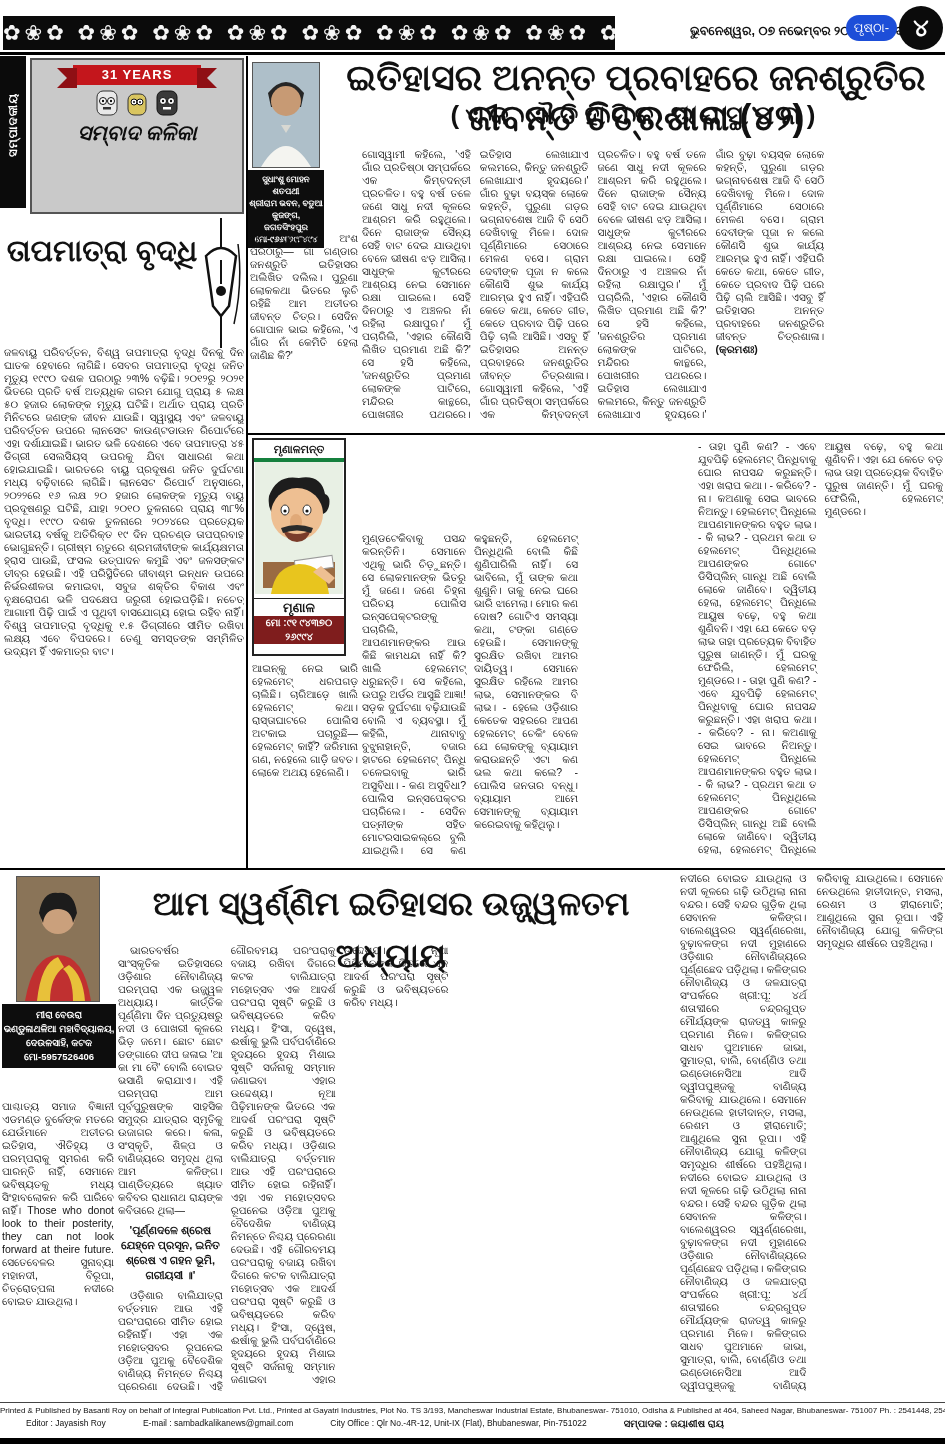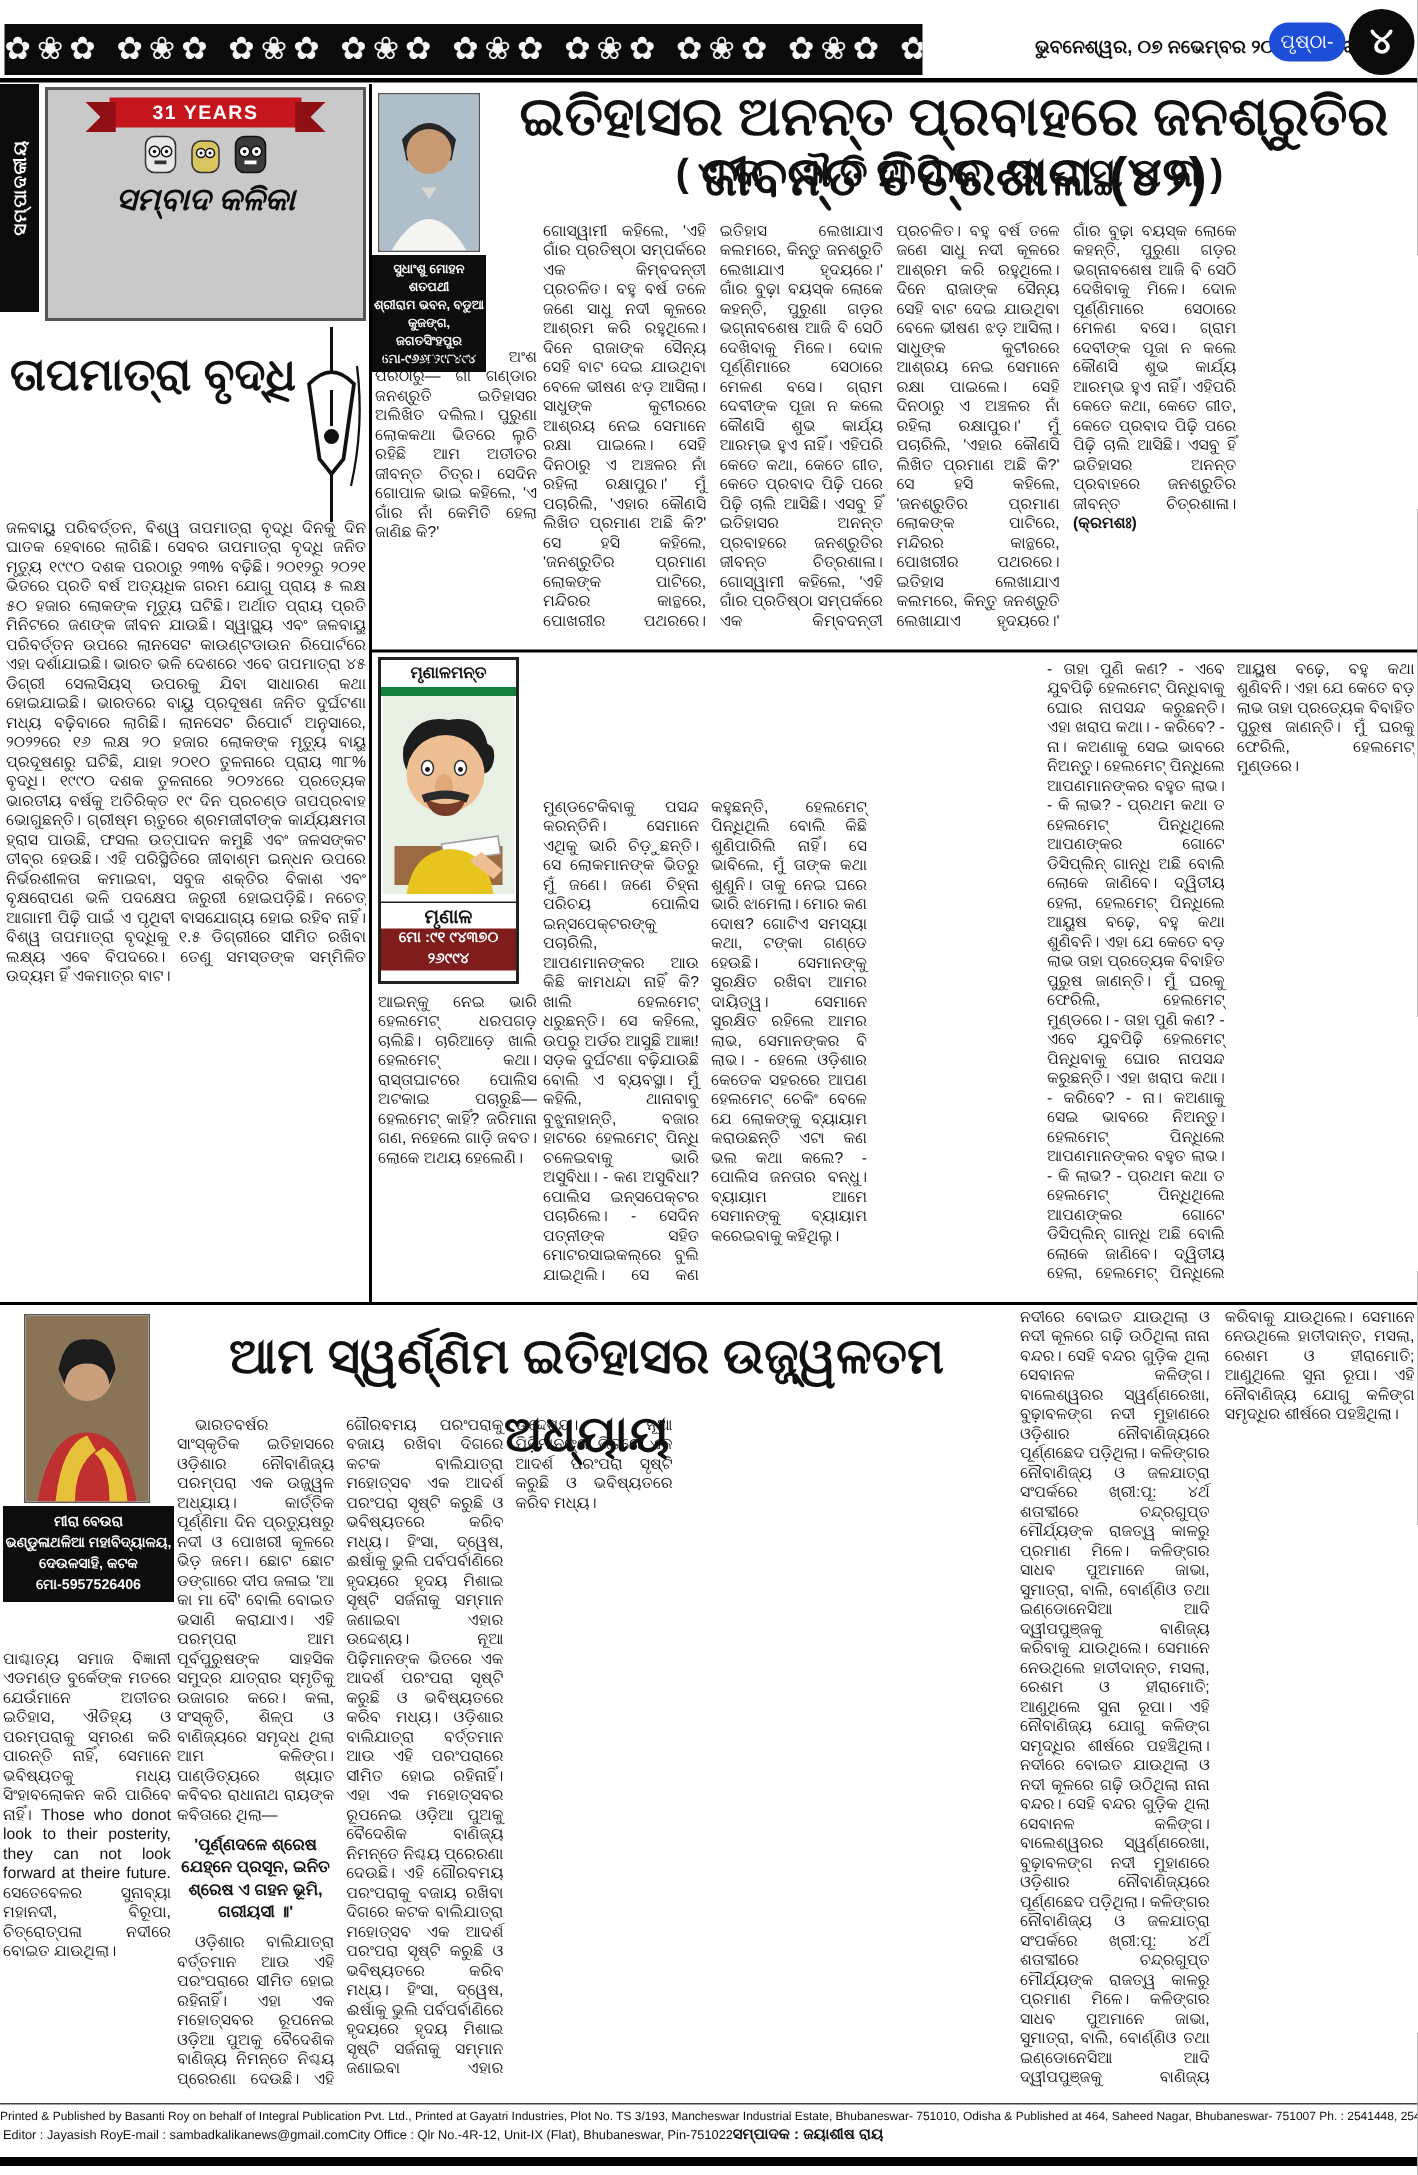--- a/index.html
+++ b/index.html
@@ -41,21 +41,21 @@
   .byline1{left:248px;top:170px;width:74px;background:#0d0d0d;color:#fff;font-size:8.5px;line-height:12px;
            font-weight:bold;text-align:center;padding:3px 1px;}
   .mcol1{left:250px;top:232px;width:108px;height:198px;font-size:10.5px;line-height:13px;overflow:hidden;}
   .mhead1{left:330px;top:58px;width:612px;font-size:36px;font-weight:bold;text-align:center;line-height:40px;}
   .mhead2{left:330px;top:100px;width:612px;font-size:26px;font-weight:bold;text-align:center;letter-spacing:6px;}
   .mflow{left:362px;top:148px;width:580px;height:282px;columns:5;column-gap:9px;column-fill:auto;
          font-size:10.5px;line-height:13px;overflow:hidden;}
   
   .cartoonbox{left:252px;top:438px;width:94px;height:218px;border:2px solid #222;box-sizing:border-box;
               text-align:center;background:#fff;}
-  .cartitle{font-size:11px;font-weight:bold;line-height:18px;border-bottom:6px solid #15803d;}
+  .cartitle{font-size:11px;font-weight:bold;line-height:18px;border-bottom:4px solid #15803d;}
   .carauthor{font-size:13px;font-weight:bold;line-height:17px;border-top:1px solid #222;}
   .carphone{font-size:10px;font-weight:bold;line-height:14px;background:#7f1d1d;color:#fff;}
   .hcol1{left:252px;top:662px;width:106px;height:202px;font-size:10.5px;line-height:13px;overflow:hidden;}
   .hhead{left:362px;top:440px;width:328px;font-size:54px;font-weight:bold;text-align:center;line-height:82px;}
   .hflowmid{left:362px;top:532px;width:328px;height:332px;columns:3;column-gap:8px;column-fill:auto;
             font-size:10.5px;line-height:13px;overflow:hidden;}
   .hflowright{left:698px;top:440px;width:245px;height:424px;columns:2;column-gap:8px;column-fill:auto;
               font-size:10.5px;line-height:13px;overflow:hidden;}
   
   .photo2{left:16px;top:876px;width:82px;height:124px;border:1px solid #555;}
@@ -64,21 +64,21 @@
   .bcol1{left:2px;top:1100px;width:112px;height:294px;font-size:10.5px;line-height:13px;overflow:hidden;}
   .bhead{left:118px;top:878px;width:546px;font-size:33px;font-weight:bold;text-align:center;line-height:52px;}
   .bflowmid{left:118px;top:944px;width:556px;height:450px;columns:5;column-gap:8px;column-fill:auto;
             font-size:10.5px;line-height:13px;overflow:hidden;}
   .bflowright{left:680px;top:872px;width:263px;height:522px;columns:2;column-gap:10px;column-fill:auto;
               font-size:10.5px;line-height:13px;overflow:hidden;}
   .verse{font-weight:bold;text-align:center;font-size:11px;line-height:15px;margin:6px 2px;}
   .mflow p,.hflowmid p,.hflowright p,.bflowmid p{margin:0 0 4px 0;text-indent:12px;}
   
   .f1{left:0;top:1406px;width:945px;font-size:8px;text-align:center;white-space:nowrap;}
-  .f2{left:0;top:1418px;width:750px;display:flex;padding:0 2px;
+  .f2{left:0;top:1418px;width:750px;display:flex;justify-content:space-between;padding:0 26px;
       box-sizing:border-box;font-size:8.5px;}
   .f2 .od{font-weight:bold;font-size:10px;}
   .footbar{left:0;top:1438px;width:945px;height:6px;background:#000;}
 </style>
 </head>
 <body>
 
 <div id="paper">
 
   <div class="abs floral">✿❀✿ ✿❀✿ ✿❀✿ ✿❀✿ ✿❀✿ ✿❀✿ ✿❀✿ ✿❀✿ ✿❀✿</div>

